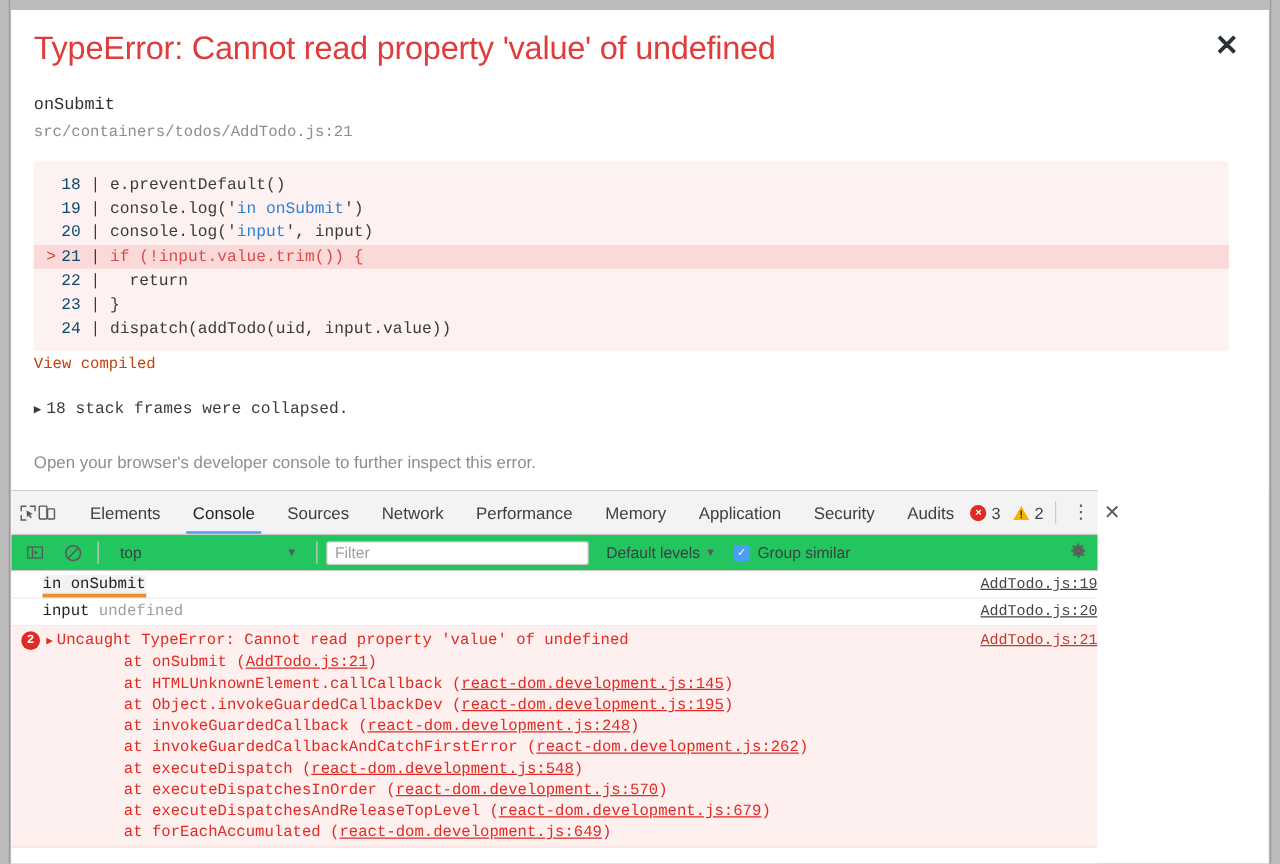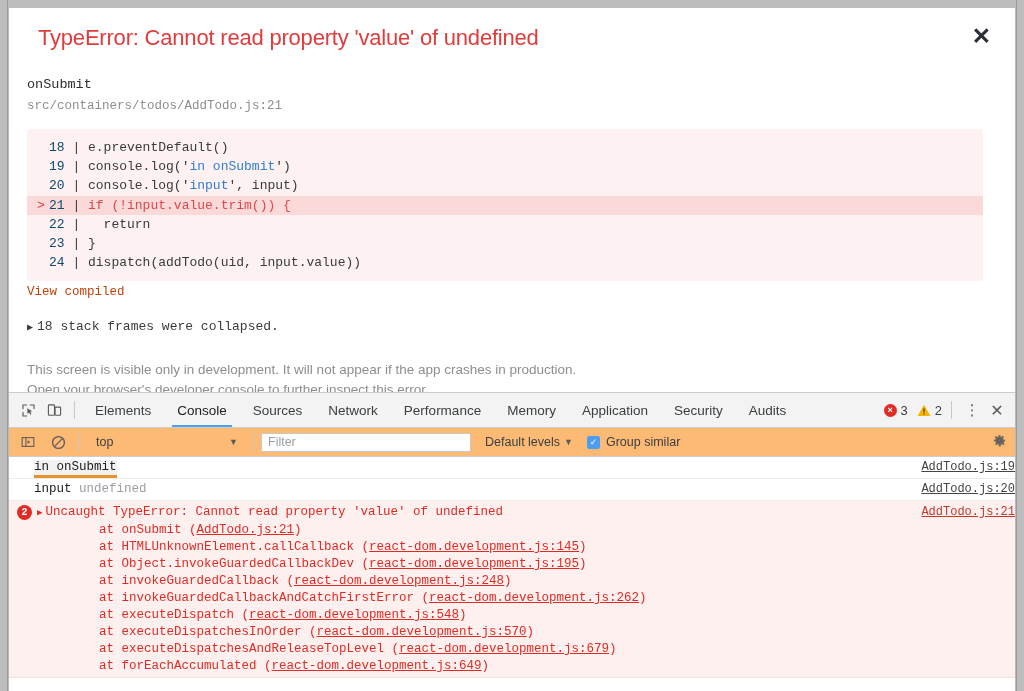--- a/index.html
+++ b/index.html
@@ -45,27 +45,26 @@
     height: 384px;
   }
 
   .overlay-header {
     display: flex;
     align-items: flex-start;
     justify-content: space-between;
   }
   .error-title {
     color: #e03c3c;
-    font-size: 22px;
+    font-size: 26px;
     line-height: 32px;
     font-weight: 400;
     letter-spacing: -0.2px;
     white-space: nowrap;
     font-family: "Liberation Sans", sans-serif;
-    margin-left: 11px;
   }
   .close-btn {
     font-size: 23px;
     line-height: 23px;
     color: #2a2f38;
     font-weight: bold;
     cursor: pointer;
     padding: 3px 4px;
     margin-right: 2px;
     user-select: none;
@@ -129,21 +128,21 @@
     font-size: 13.5px;
     line-height: 20px;
     color: #8e8e8e;
     font-family: "Liberation Sans", sans-serif;
   }
 
   
   #devtools {
     position: absolute;
     left: 0; top: 384px;
-    width: 1006px;
+    width: 869px;
     height: 299px;
     background: #ffffff;
     border-top: 1px solid #cdcdcd;
     font-family: "Liberation Sans", sans-serif;
   }
 
   .dt-tabbar {
     display: flex;
     align-items: center;
     height: 35px;
@@ -192,21 +191,21 @@
     font-weight:bold;
   }
   .warn-tri { width:14px;height:13px; display:inline-block; }
   .kebab { width:22px; text-align:center; cursor:pointer; color:#5a5a5a; font-size:15px; line-height:14px;}
   .dt-close { width:24px; text-align:center; cursor:pointer; color:#5a5a5a; font-size:16px; }
 
   
   .dt-filterbar {
     display:flex; align-items:center;
     height:29px;
-    background:#fdba74;
+    background:#22c55e;
     border-bottom:1px solid #cdcdcd;
     padding-left:6px;
     font-size:12.5px;
     color:#3c4043;
   }
   .ctx-select {
     display:flex; align-items:center; justify-content:space-between;
     width:160px; padding:0 8px 0 10px;
     cursor:pointer;
   }
@@ -317,21 +316,20 @@
           <div class="code-line"><span class="marker"></span><span class="lineno">24</span><span class="pipe"> | </span><span class="code-text">dispatch(addTodo(uid, input.value))</span></div>
         </div>
 
       <div class="view-compiled">View compiled</div>
 
       <div class="collapsed-frames">
         <span class="tri">▶</span><span>18 stack frames were collapsed.</span>
       </div>
 
       <div class="dev-note">
-        <div>This screen is visible only in development. It will not appear if the app crashes in production.</div>
         <div>Open your browser's developer console to further inspect this error.</div>
       </div>
     </div>
 
     <div id="devtools">
 
       <div class="dt-tabbar">
         <div class="dt-icon-btn">
           <svg width="15" height="15" viewBox="0 0 16 16" aria-hidden="true">
             <path d="M1.5 1.5h5v1.2h-3.8v3.8h-1.2z" fill="#5a5a5a"></path>

